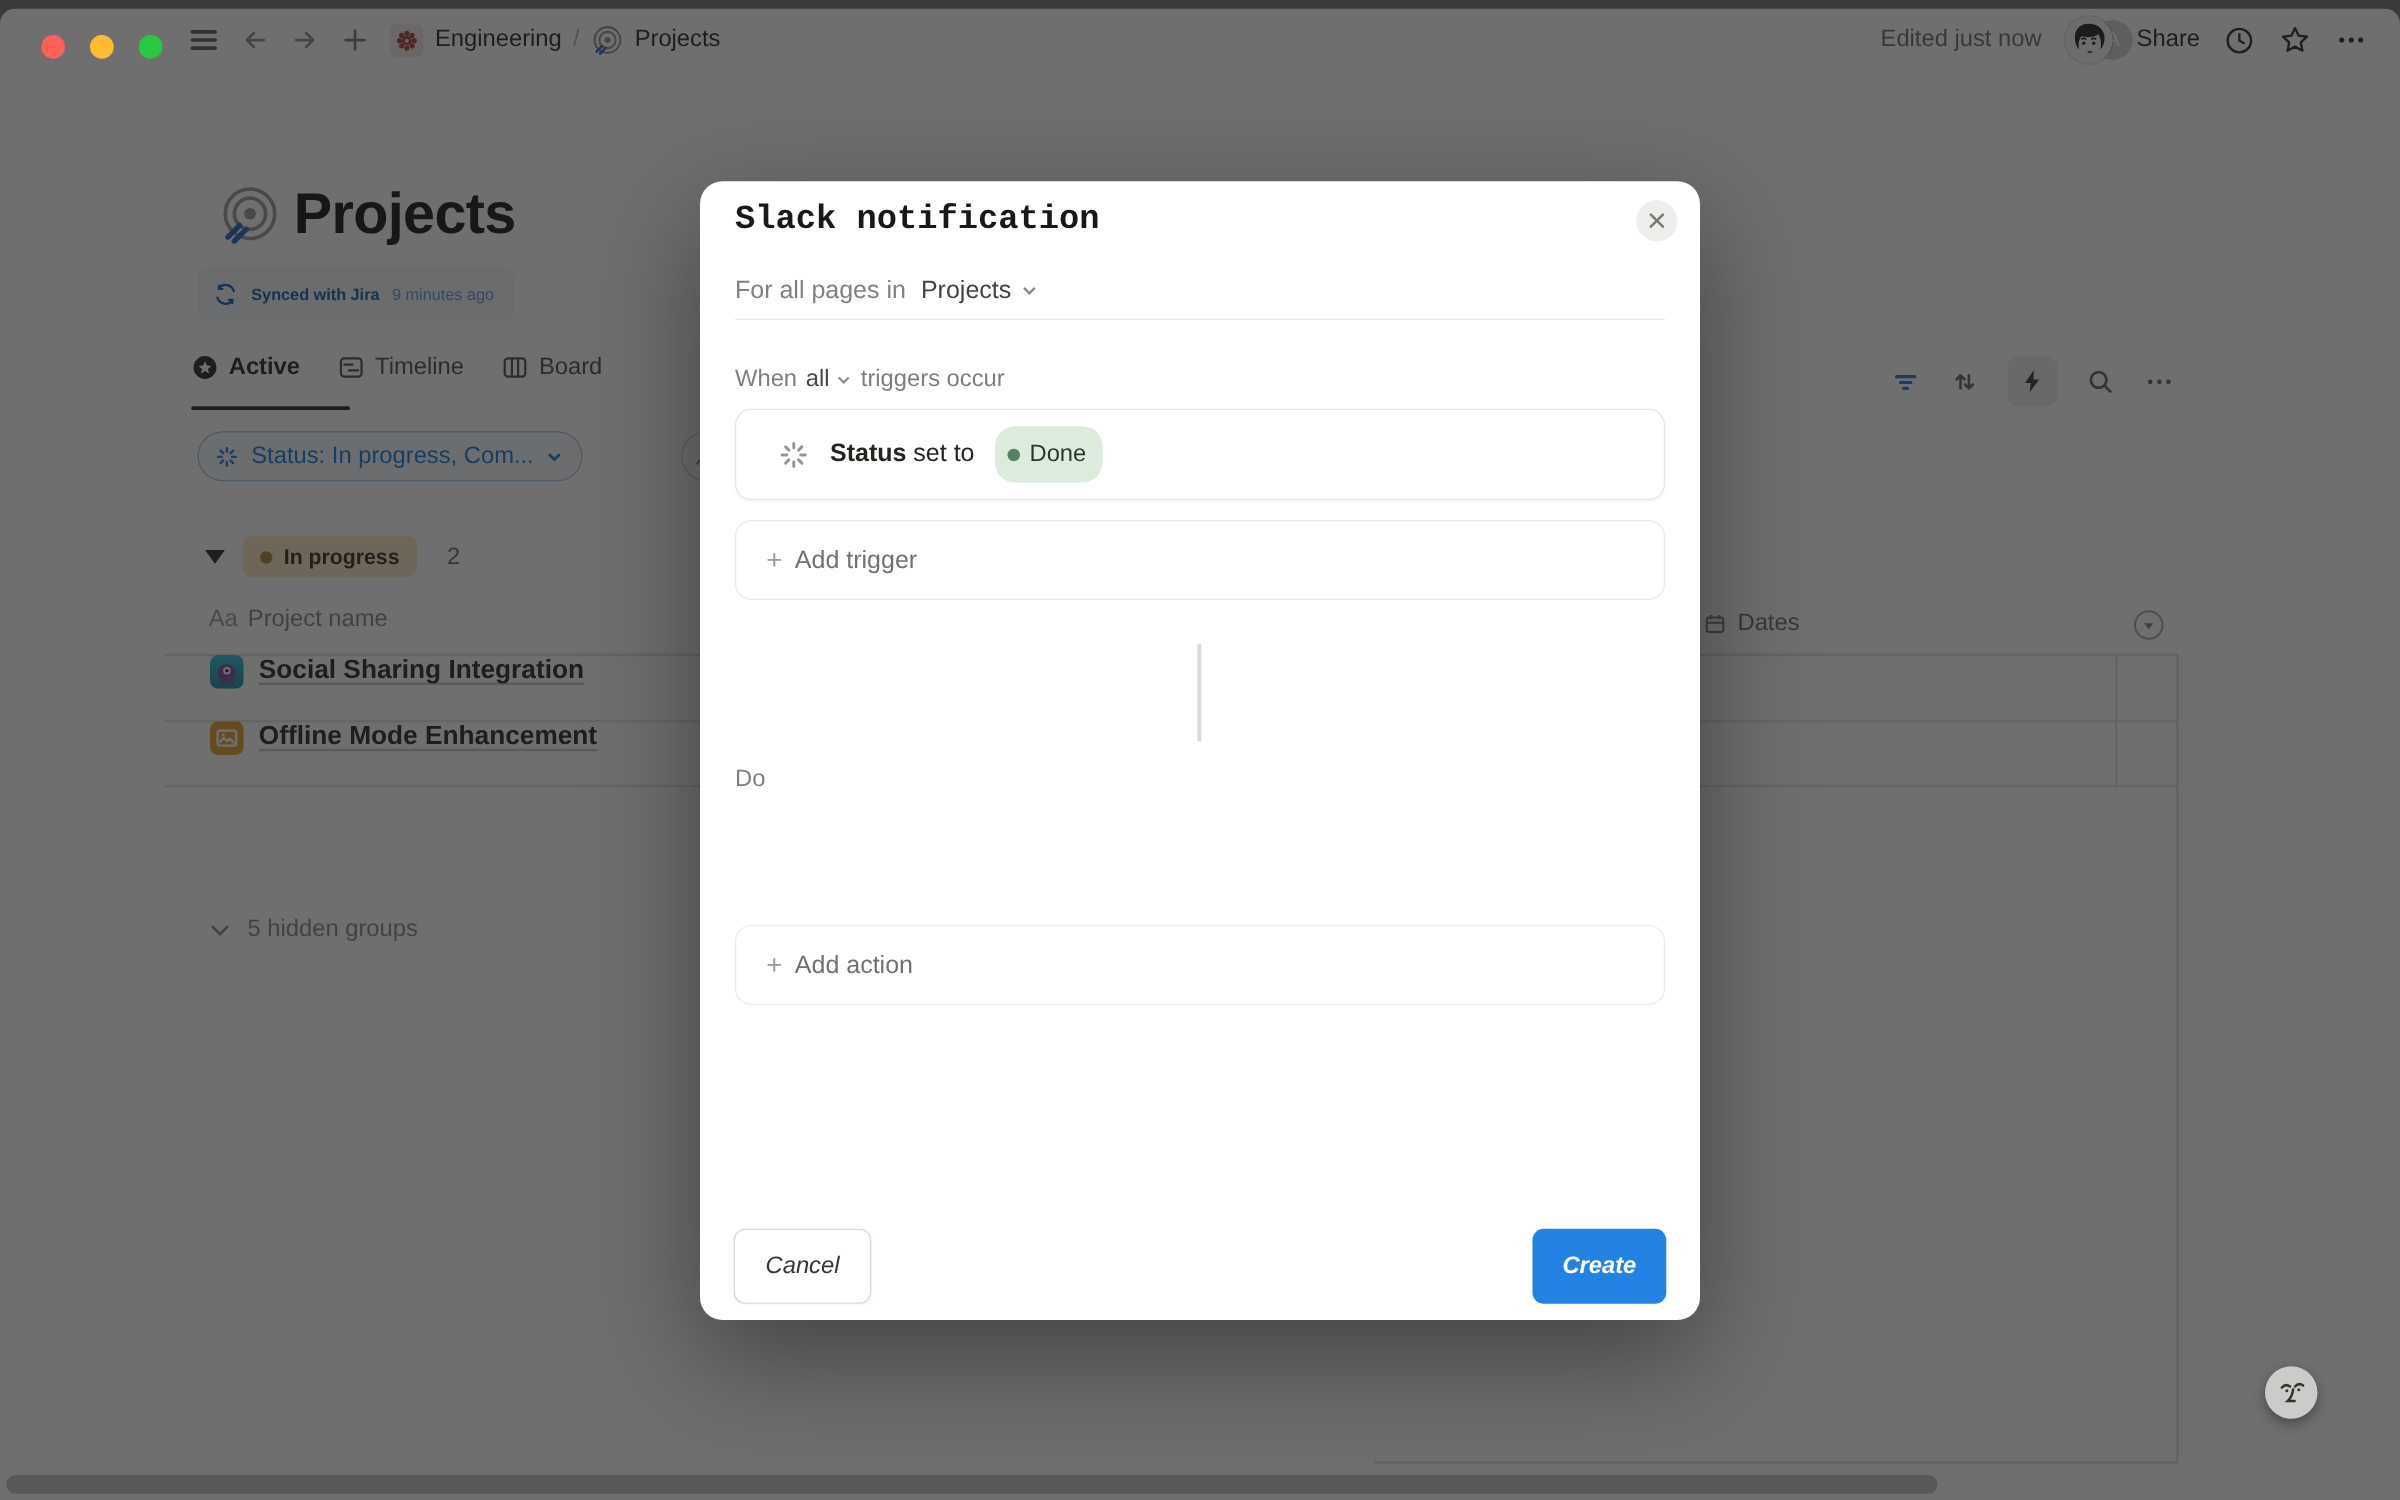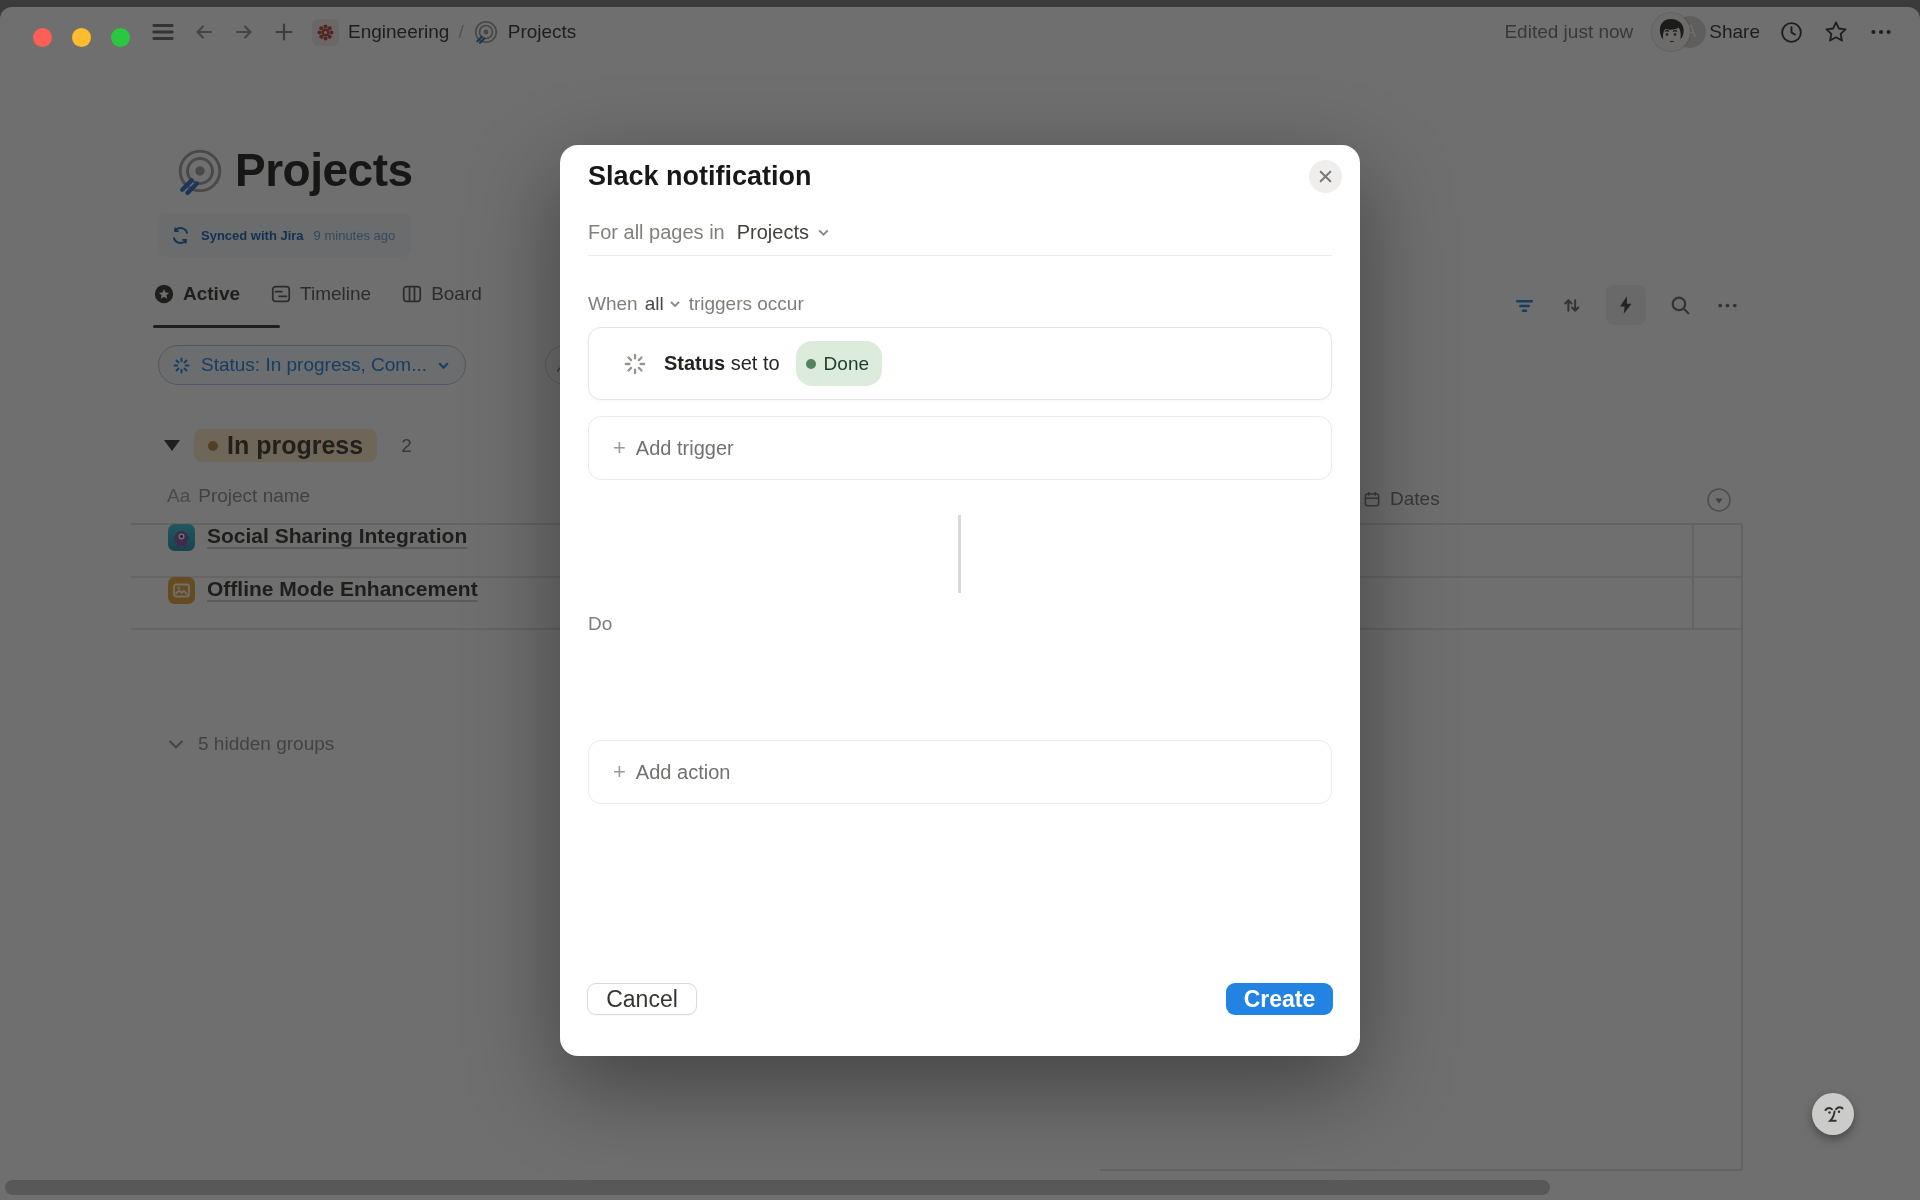--- a/index.html
+++ b/index.html
@@ -46,21 +46,21 @@
   .chip { position:absolute; left:158px; top:338px; height:40px; padding:0 14px 0 12px;
           display:flex; align-items:center; gap:9px; border:1.5px solid #a9c7e8; border-radius:20px;
           background:rgba(35,131,226,0.03); font-size:19px; color:#2383e2; font-weight:500; }
   .chip2 { position:absolute; left:545px; top:338px; width:80px; height:40px; border:1.5px solid #d6d4d0;
            border-radius:20px; display:flex; align-items:center; padding-left:8px; }
 
   .group-row { position:absolute; left:164px; top:422px; display:flex; align-items:center; gap:14px; }
   .tri { width:0; height:0; border-left:8px solid transparent; border-right:8px solid transparent;
          border-top:11px solid #37352f; }
   .group-pill { height:33px; padding:0 14px; display:flex; align-items:center; gap:9px;
-                background:#fdecc8; border-radius:8px; font-size:25px; font-weight:600; color:#3f3a2e; }
+                background:#fdecc8; border-radius:8px; font-size:17px; font-weight:600; color:#3f3a2e; }
   .dot { width:10px; height:10px; border-radius:50%; }
   .dot-progress { background:#b58a46; }
   .group-count { font-size:19px; color:#787774; margin-left:10px; }
 
   .col-header { position:absolute; left:167px; top:478px; display:flex; align-items:center; gap:8px;
                 font-size:19px; color:#8f8d88; }
   .hline { position:absolute; height:1.5px; background:#e2e0dc; }
   .vline { position:absolute; width:1.5px; background:#e2e0dc; }
 
   .trow { position:absolute; left:168px; height:52px; display:flex; gap:12px; }
@@ -81,21 +81,21 @@
   .overlay { position:absolute; inset:0; background:rgba(15,15,15,0.60); z-index:10; }
   .traffic { position:absolute; left:33px; top:28px; display:flex; gap:20px; z-index:12; }
   .tl { width:19px; height:19px; border-radius:50%; }
   .ai-btn { position:absolute; left:1812px; top:1093px; width:42px; height:42px; border-radius:50%;
             background:#cbcbca; z-index:15; box-shadow:0 4px 10px rgba(0,0,0,.35);
             display:flex; align-items:center; justify-content:center; }
 
   
   .modal { position:absolute; left:560px; top:145px; width:800px; height:911px; background:#ffffff;
            border-radius:18px; z-index:20; box-shadow:0 30px 90px rgba(0,0,0,.4); }
-  .m-title { position:absolute; left:28px; top:16px; font-size:27px; font-weight:700; color:#18181a; }
+  .m-title { position:absolute; left:28px; top:16px; font-size:27px; font-weight:700; color:#18181a;font-family:Liberation Mono, monospace; }
   .m-close { position:absolute; right:18px; top:15px; width:33px; height:33px; border-radius:50%;
              background:#efeeec; display:flex; align-items:center; justify-content:center; }
   .m-scope { position:absolute; left:28px; top:72px; height:30px; display:flex; align-items:center;
              gap:12px; font-size:20px; color:#82807b; }
   .m-scope-btn { display:flex; align-items:center; gap:7px; color:#44423d; }
   .m-div { position:absolute; left:28px; top:110px; width:744px; height:1px; background:#ebeae7; }
   .m-when { position:absolute; left:28px; top:146px; height:26px; display:flex; align-items:center;
             gap:7px; font-size:19px; color:#807e79; }
   .m-when-btn { display:flex; align-items:center; gap:4px; color:#4a4844; font-weight:500; }
   .m-card { position:absolute; left:28px; width:744px; border:1.5px solid #e7e6e2; border-radius:13px;
@@ -111,22 +111,22 @@
   .c-bold { font-weight:700; }
   .done-pill { height:45px; padding:0 13px 0 10px; display:flex; align-items:center; gap:8px;
                background:#dcebdc; border-radius:16px; font-size:19px; color:#1e3b2b; font-weight:500; }
   .dot-done { background:#53835f; }
   .connector { position:absolute; left:398px; top:370px; width:3px; height:78px; background:#dbd9d5; }
   .m-do { position:absolute; left:28px; top:468px; font-size:19px; color:#807e79; }
   .slack-sq { width:37px; height:37px; border-radius:9px; background:#f3f2f0; display:flex;
               align-items:center; justify-content:center; }
   .chan-pill { height:38px; padding:0 13px 0 15px; display:flex; align-items:center; gap:10px;
                background:#f0efed; border-radius:8px; font-size:20px; color:#33312c; }
-  .btn { position:absolute; top:838px; height:32px; border-radius:9px; display:flex; align-items:center;
-         justify-content:center; font-size:23px; }
+  .btn { position:absolute; top:838px; height:60px; border-radius:9px; display:flex; align-items:center;
+         justify-content:center; font-size:19px;font-style:italic; }
   .btn-cancel { left:27px; width:110px; border:1.5px solid #dbdad7; color:#37352f; background:#fff;
                 box-shadow:0 1px 2px rgba(0,0,0,.04); }
   .btn-create { left:666px; width:107px; background:#2383e2; color:#ffffff; font-weight:600; }
 </style>
 </head>
 <body>
 
 <div class="stage">
 
   <div class="window">

